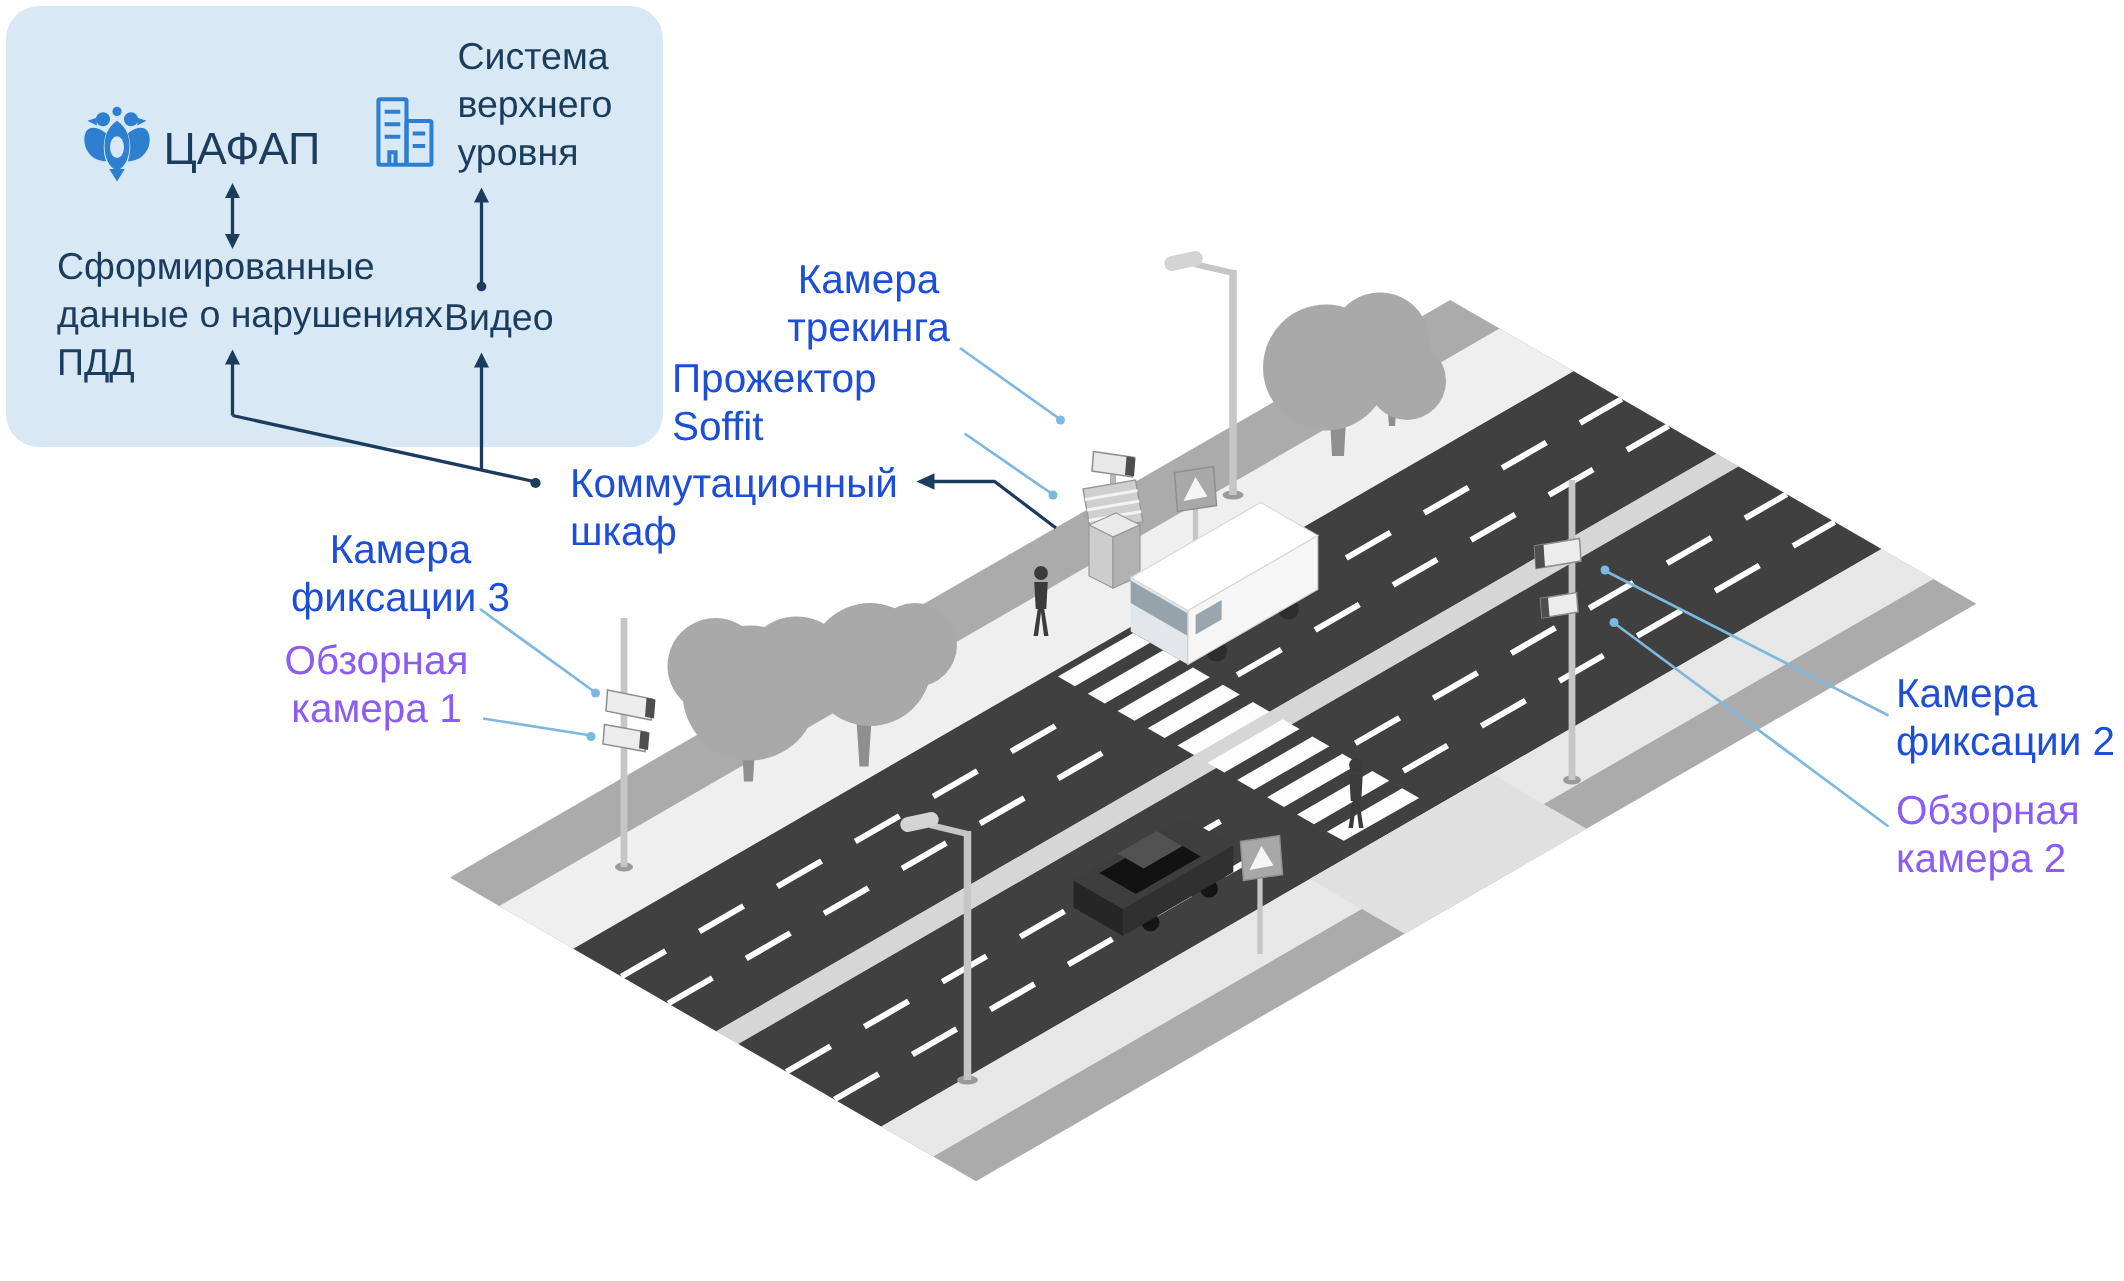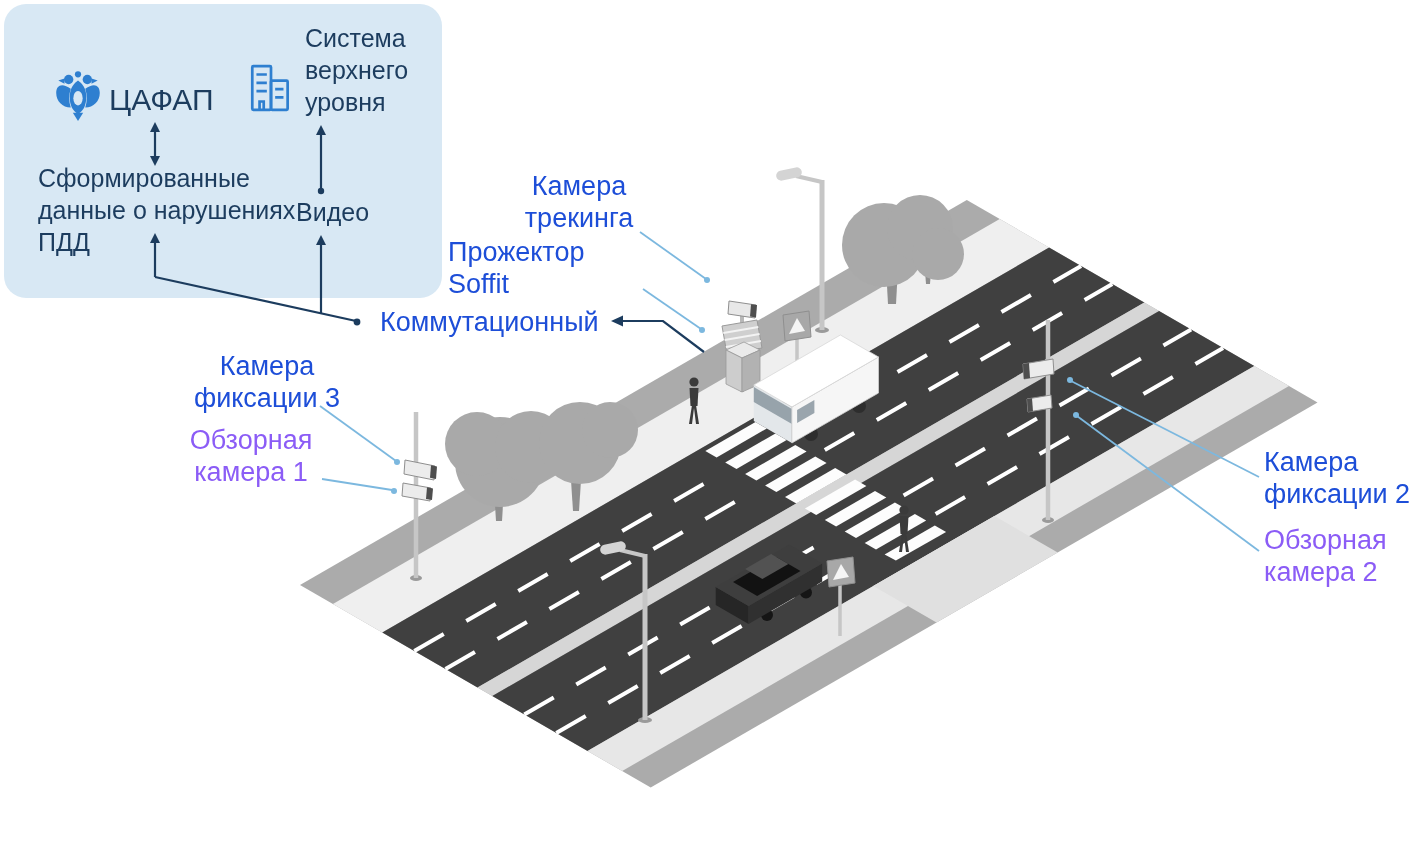--- a/index.html
+++ b/index.html
@@ -257,20 +257,21 @@
   <div class="lbl center" style="left:498px;top:170px;width:162px;">
     <span>Камера</span>
     <span>трекинга</span>
   </div>
   <div class="lbl right" style="left:448px;top:236px;width:182px;">
     <span>Прожектор</span>
     <span>Soffit</span>
   </div>
   <div class="lbl right" style="left:380px;top:306px;width:222px;">
     <span>Коммутационный</span>
+    <span>шкаф</span>
   </div>
   <div class="lbl center" style="left:186px;top:350px;width:162px;">
     <span>Камера</span>
     <span>фиксации 3</span>
   </div>
   <div class="lbl center blue" style="left:170px;top:424px;width:162px;">
     <span>Обзорная</span>
     <span>камера 1</span>
   </div>
   <div class="lbl" style="left:1264px;top:446px;">

